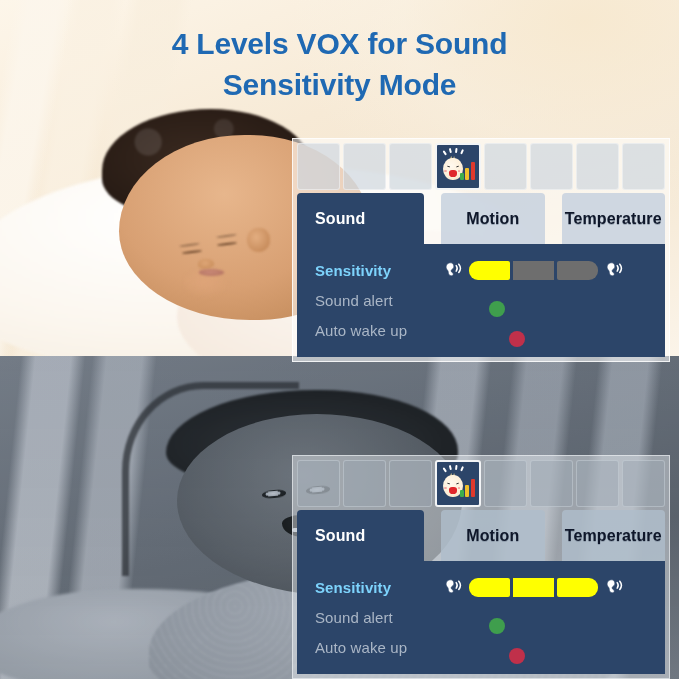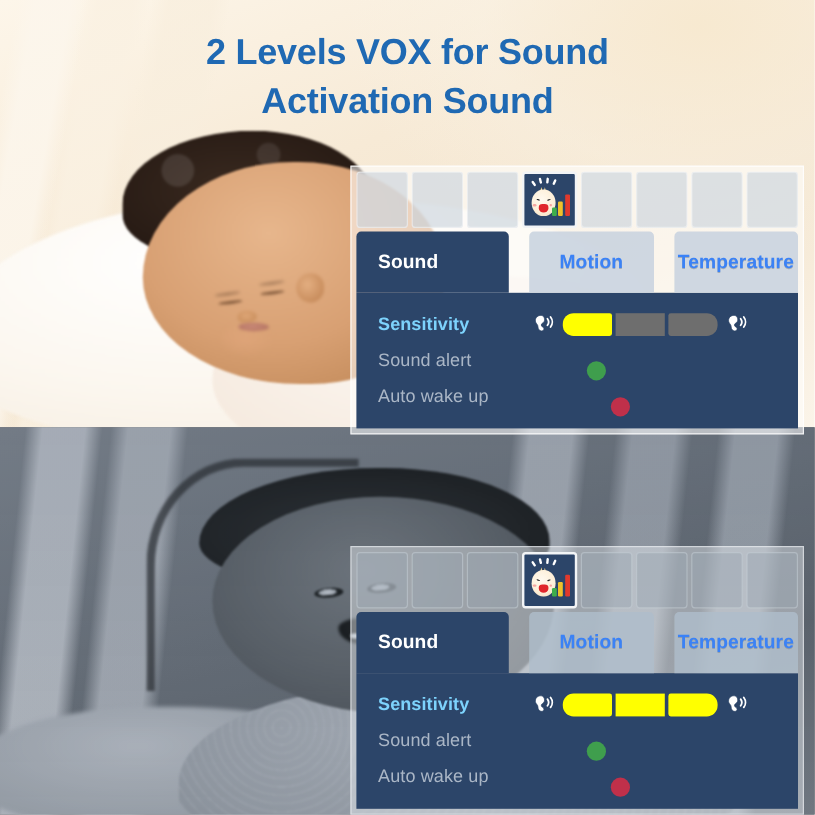--- a/index.html
+++ b/index.html
@@ -381,21 +381,21 @@
   }
   .tab.active {
     background: #2c4569;
     color: #ffffff;
     flex: 0 0 127px;
     justify-content: flex-start;
     padding-left: 18px;
   }
   .tab.inactive {
     background: rgba(199,210,222,.86);
-    color: #3b82f6;
+    color: #0f172a;
     text-shadow: 0 1px 0 rgba(120,135,152,.55);
   }
   .ui-bottom .tab.inactive {
     background: rgba(175,189,203,.82);
   }
 
   
   .settings {
     background: #2c4569;
     padding: 13px 0 14px 0;
@@ -494,22 +494,22 @@
         <div class="neye-r"></div>
         <div class="nbaby-mouth"></div>
         <div class="nbaby-teeth"></div>
         <div class="nbaby-bib"></div>
       </div>
     </div>
     <div class="night-tint"></div>
   </div>
 
   <div class="headline">
-    <span class="l1">2 Levels VOX for Sound</span>
-    <span class="l2">Activation Sound</span>
+    <span class="l1">4 Levels VOX for Sound</span>
+    <span class="l2">Sensitivity Mode</span>
   </div>
 
   <div class="ui-panel ui-top">
     <div class="ui-frame">
 
       <div class="icon-strip">
         <div class="icon-slot"></div>
         <div class="icon-slot"></div>
         <div class="icon-slot"></div>
         <div class="icon-slot active">

